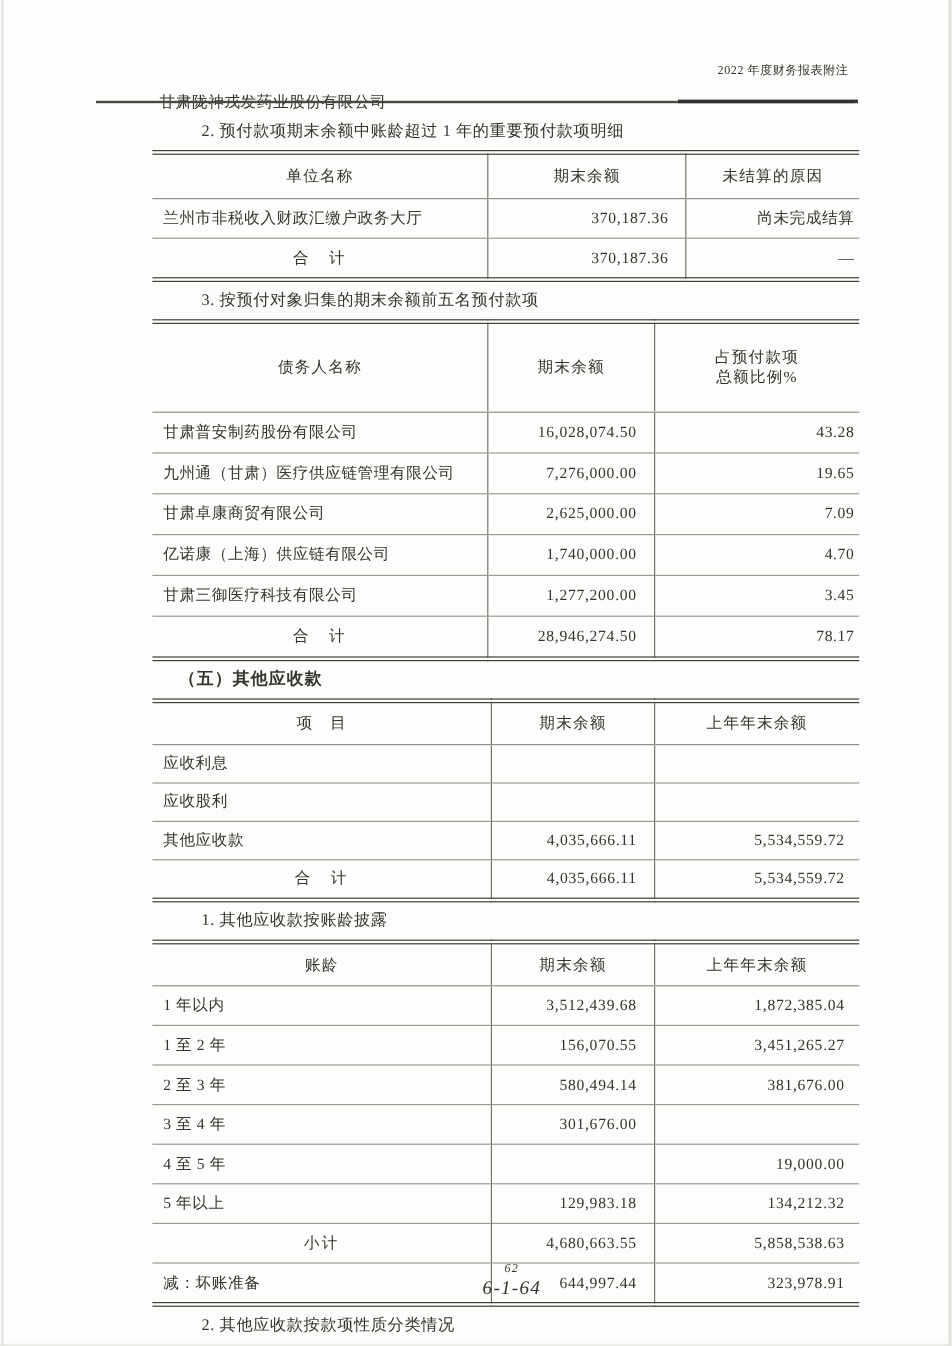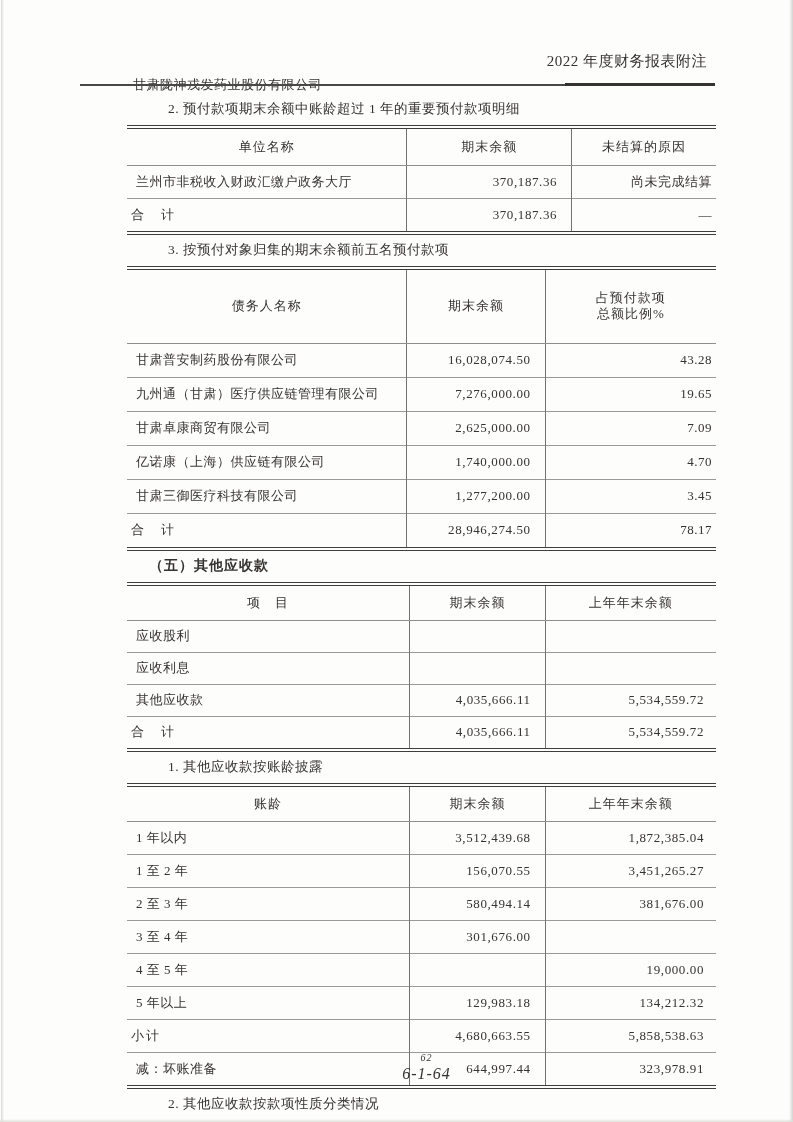--- a/index.html
+++ b/index.html
@@ -12,21 +12,21 @@
   
   .edge-left{position:absolute;left:1px;top:0;width:3px;height:100%;
     background:linear-gradient(to right,#d8d8d6,rgba(255,255,255,0));}
   .edge-right{position:absolute;right:0;top:0;width:4px;height:100%;
     background:linear-gradient(to left,#d3d3cf,rgba(255,255,255,0));}
   .edge-bottom{position:absolute;left:0;bottom:0;width:100%;height:3px;
     background:linear-gradient(to top,#dededa,rgba(255,255,255,0));}
 
   
   .hdr-left{position:absolute;left:133px;top:52px;font-size:13px;letter-spacing:.5px;margin-top:24px;}
-  .hdr-right{position:absolute;right:86px;top:52px;font-size:15px;letter-spacing:.5px;}
+  .hdr-right{position:absolute;right:86px;top:52px;font-size:10px;letter-spacing:.5px;}
   .hdr-rule{position:absolute;left:80px;top:84px;width:632px;height:2px;background:#4a4845;}
   .hdr-rule-strong{position:absolute;left:565px;top:83px;width:150px;height:3px;background:#353331;}
 
   
   .content{position:absolute;left:127px;top:100px;width:589px;}
 
   .sec-title{font-size:13.5px;margin:0 0 7px 41px;letter-spacing:.5px;}
   .sec-title.bold{font-weight:bold;margin-left:22px;font-size:14px;letter-spacing:1px;}
 
   table.fin{border-collapse:collapse;width:589px;table-layout:fixed;
@@ -41,21 +41,21 @@
   .t1 th{padding:9px 4px;}
   .t1 td{padding:7px 4px;}
   .t2 th{padding:6px 4px;}
   .t2 td{padding:7.5px 4px;}
   .t3 th{padding:8px 4px;}
   .t3 td{padding:6.5px 4px;min-height:17px;}
   .t4 th{padding:8px 4px;}
   .t4 td{padding:7px 4px;}
 
   td.name{text-align:left;padding-left:9px;letter-spacing:.5px;}
-  td.total{text-align:left;letter-spacing:2px;}
+  td.total{text-align:center;letter-spacing:2px;}
   td.amount{text-align:right;padding-right:14px;letter-spacing:.6px;
     font-family:"Liberation Serif","DejaVu Serif",serif;}
   td.amount2{text-align:right;padding-right:12px;letter-spacing:.6px;}
   td.center{text-align:right;letter-spacing:.5px;}
   th.two-line{line-height:1.25;white-space:normal;padding:20px 2px;}
   td.empty{height:17px;}
 
   
   .footer{position:absolute;left:0;top:1052px;width:100%;text-align:center;font-style:italic;}
   .footer .small-num{font-size:10px;letter-spacing:1px;transform:translateX(30px);}
@@ -167,26 +167,26 @@
       </colgroup>
     <thead>
       <tr>
         <th>项　目</th>
         <th>期末余额</th>
         <th>上年年末余额</th>
       </tr>
     </thead>
     <tbody>
       <tr>
-        <td class="name">应收股利</td>
+        <td class="name">应收利息</td>
         <td class="amount empty"></td>
         <td class="amount2 empty"></td>
       </tr>
       <tr>
-        <td class="name">应收利息</td>
+        <td class="name">应收股利</td>
         <td class="amount empty"></td>
         <td class="amount2 empty"></td>
       </tr>
       <tr>
         <td class="name">其他应收款</td>
         <td class="amount">4,035,666.11</td>
         <td class="amount2">5,534,559.72</td>
       </tr>
       <tr>
         <td class="total">合　计</td>

